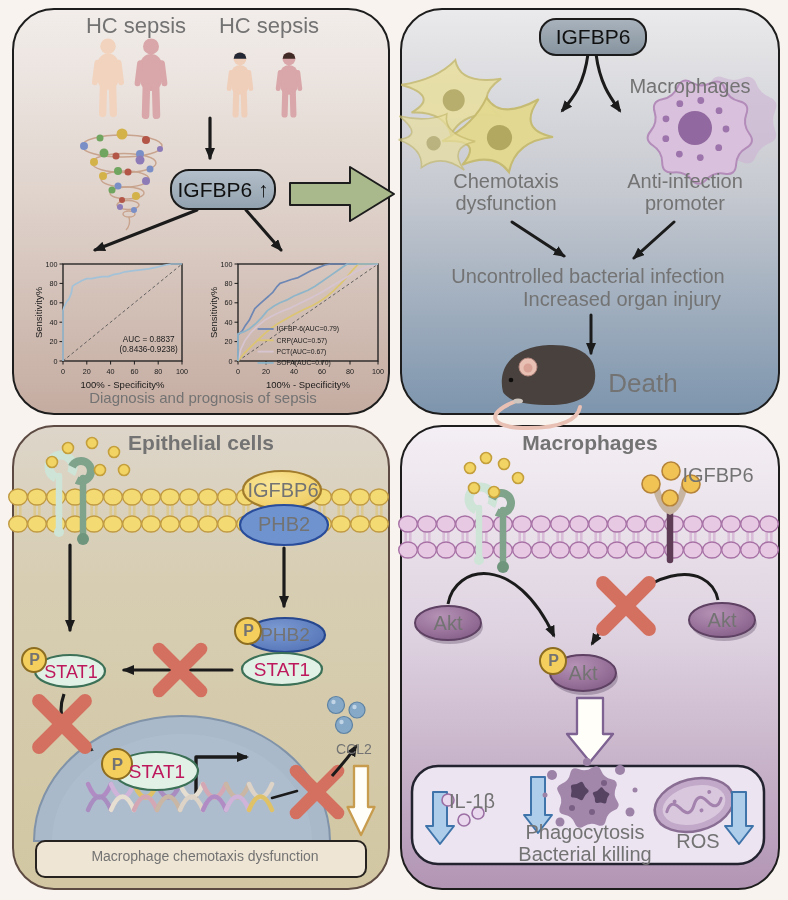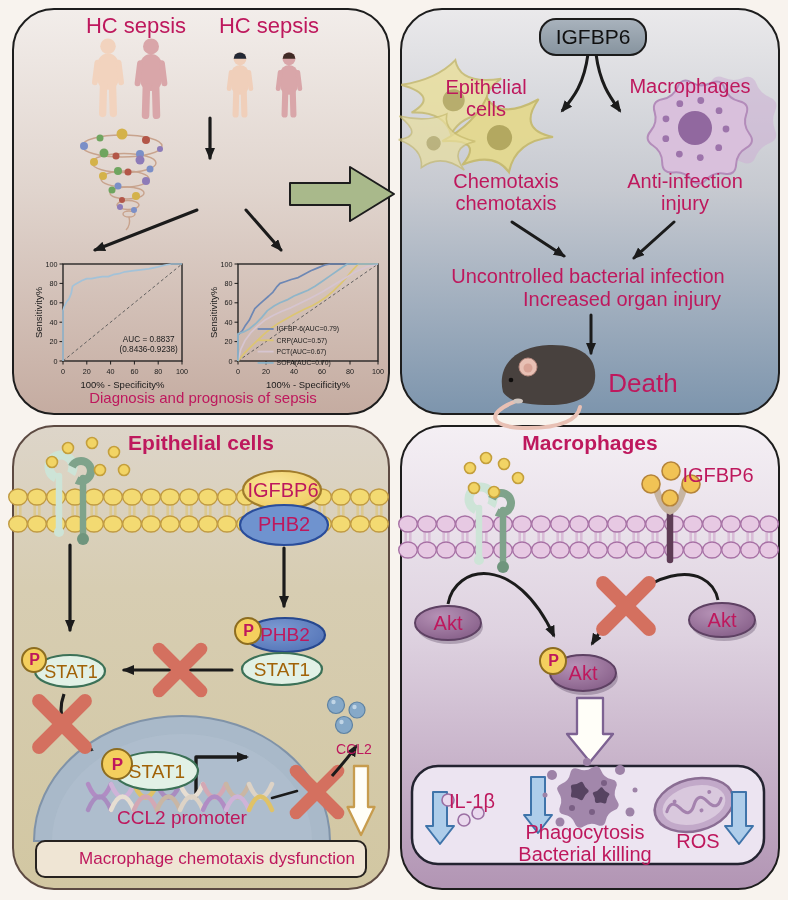--- a/index.html
+++ b/index.html
@@ -5,23 +5,23 @@
   html,body{margin:0;padding:0}
   body{width:788px;height:900px;background:#f8f3ee;font-family:"Liberation Sans","DejaVu Sans",sans-serif}
   #stage{position:relative;width:788px;height:900px;overflow:hidden}
   .panel{position:absolute;border:2.5px solid #1d1d1d;border-radius:42px;box-sizing:border-box;z-index:0}
   #p-tl{left:12px;top:8px;width:378px;height:407px;background:linear-gradient(180deg,#f2edea 0%,#e0d4cd 45%,#c5aca1 100%)}
   #p-tr{left:400px;top:8px;width:380px;height:407px;background:linear-gradient(180deg,#eae9eb 0%,#c6c9d0 45%,#7d95ad 100%)}
   #p-bl{left:12px;top:425px;width:378px;height:465px;border-color:#5d4a42;background:linear-gradient(180deg,#ddd5c9 0%,#d7cdb2 35%,#d2c7a2 100%)}
   #p-br{left:400px;top:425px;width:380px;height:465px;background:linear-gradient(180deg,#f4eff4 0%,#ded2e0 45%,#b295b4 100%)}
   #gfx{position:absolute;left:0;top:0;z-index:2}
   #gfx text{font-family:"Liberation Sans","DejaVu Sans",sans-serif}
-  .lbl{position:absolute;z-index:5;text-align:center;color:#be185d;font-size:20px;line-height:1.12;white-space:pre-line}
+  .lbl{position:absolute;z-index:5;text-align:center;color:#737373;font-size:20px;line-height:1.12;white-space:pre-line}
   .bold{font-weight:bold}
-  .green{color:#a16207}
+  .green{color:#be185d}
   .pill{position:absolute;z-index:5;display:flex;align-items:center;justify-content:center;border:2px solid #1b1b1b;color:#101010}
   #pill-tl{left:170px;top:169px;width:102px;height:37px;border-radius:19px;background:linear-gradient(180deg,#b3bfca,#93a2af);font-size:21px}
   #pill-tr{left:539px;top:18px;width:104px;height:34px;border-radius:17px;background:linear-gradient(180deg,#a8b2bc,#87949f);font-size:21px}
 </style>
 </head>
 <body>
 
 <div id="stage">
   <div id="p-tl" class="panel"></div>
   <div id="p-tr" class="panel"></div>
@@ -564,47 +564,45 @@
           </g>
         </g>
         <g>
           <path d="M 732,792 L 746,792 L 746,826 L 753,826 L 739,844 L 725,826 L 732,826 Z" fill="#aecdea" stroke="#3f74aa" stroke-width="2" stroke-linejoin="round"></path>
         </g>
       </g>
     </svg>
 
   <div class="lbl" style="left:61px;top:14px;width:150px;font-size:22px">HC sepsis</div>
   <div class="lbl" style="left:194px;top:14px;width:150px;font-size:22px">HC sepsis</div>
+  <div id="pill-tl" class="pill">IGFBP6 ↑</div>
   <div class="lbl" style="left:14px;top:390px;width:378px;font-size:15px">Diagnosis and prognosis of sepsis</div>
 
   <div id="pill-tr" class="pill">IGFBP6</div>
-  <div class="lbl" style="left:422px;top:76px;width:128px">Epithelial
-cells</div>
   <div class="lbl" style="left:626px;top:75px;width:128px">Macrophages</div>
   <div class="lbl" style="left:442px;top:170px;width:128px">Chemotaxis
-chemotaxis</div>
+dysfunction</div>
   <div class="lbl" style="left:621px;top:170px;width:128px">Anti-infection
-injury</div>
+promoter</div>
   <div class="lbl" style="left:400px;top:265px;width:376px">Uncontrolled bacterial infection</div>
   <div class="lbl" style="left:400px;top:288px;width:444px">Increased organ injury</div>
   <div class="lbl" style="left:597px;top:369px;width:92px;font-size:26px">Death</div>
 
   <div class="lbl bold" style="left:12px;top:431px;width:378px;font-size:21px">Epithelial cells</div>
   <div class="lbl" style="left:243px;top:479px;width:80px">IGFBP6</div>
   <div class="lbl" style="left:240px;top:513px;width:88px">PHB2</div>
   <div class="lbl bold" style="left:235px;top:622px;width:27px;font-size:16px">P</div>
   <div class="lbl" style="left:245px;top:624px;width:80px;font-size:19px">PHB2</div>
   <div class="lbl green" style="left:242px;top:659px;width:80px;font-size:19px">STAT1</div>
   <div class="lbl bold" style="left:21px;top:651px;width:27px;font-size:16px">P</div>
   <div class="lbl green" style="left:36px;top:662px;width:70px;font-size:18px">STAT1</div>
   <div class="lbl bold" style="left:103px;top:755px;width:29px;font-size:17px">P</div>
   <div class="lbl green" style="left:116px;top:761px;width:82px;font-size:19px">STAT1</div>
-  <div class="lbl" style="left:98px;top:807px;width:168px;font-size:19px">CCL2 promoter</div>
   <div class="lbl" style="left:323px;top:742px;width:62px;font-size:14px">CCL2</div>
-  <div class="lbl" style="left:56px;top:849px;width:322px;font-size:17px">Macrophage chemotaxis dysfunction</div>
+  <div class="lbl" style="left:44px;top:849px;width:322px;font-size:14px">Macrophage chemotaxis dysfunction</div>
 
   <div class="lbl bold" style="left:400px;top:431px;width:380px;font-size:21px">Macrophages</div>
   <div class="lbl" style="left:676px;top:464px;width:84px">IGFBP6</div>
   <div class="lbl" style="left:415px;top:612px;width:66px">Akt</div>
   <div class="lbl" style="left:689px;top:609px;width:66px">Akt</div>
   <div class="lbl bold" style="left:540px;top:652px;width:27px;font-size:16px">P</div>
   <div class="lbl" style="left:550px;top:662px;width:66px">Akt</div>
   <div class="lbl" style="left:437px;top:790px;width:70px">IL-1β</div>
   <div class="lbl" style="left:505px;top:821px;width:160px">Phagocytosis</div>
   <div class="lbl" style="left:500px;top:843px;width:170px">Bacterial killing</div>

